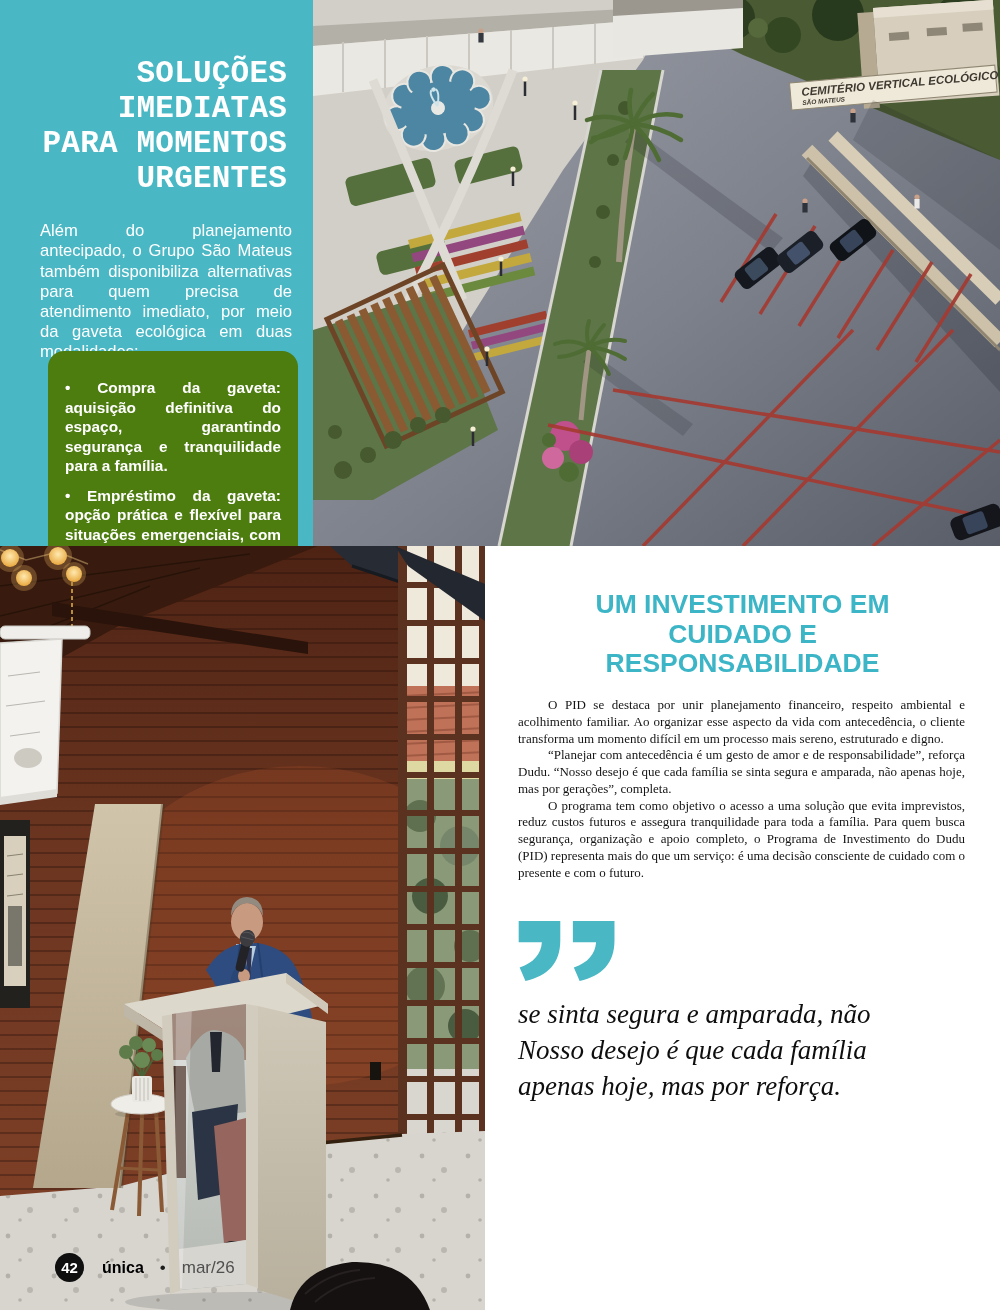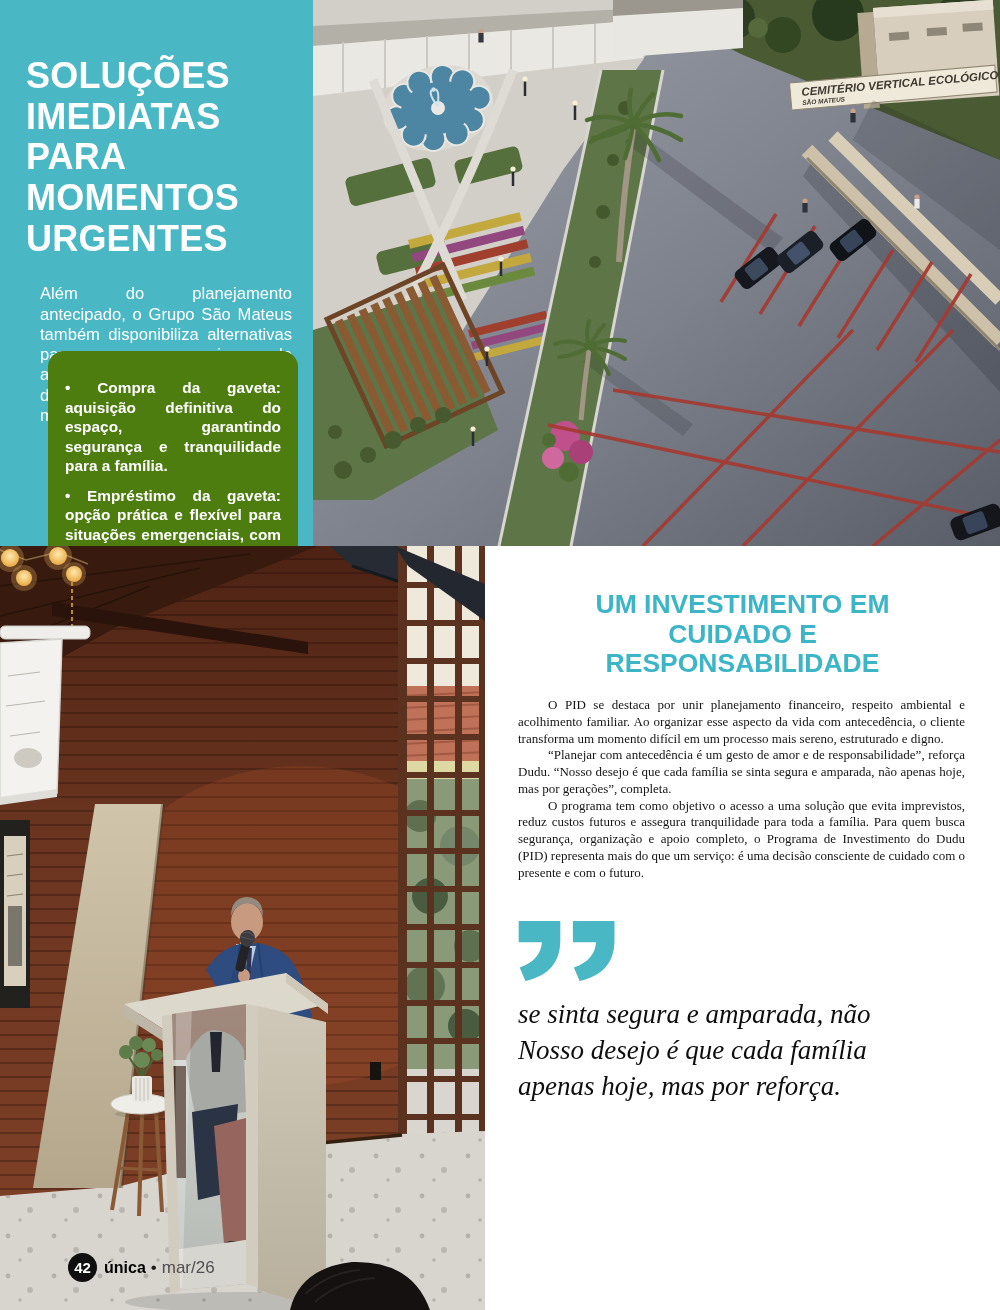--- a/index.html
+++ b/index.html
@@ -1,22 +1,22 @@
 <!DOCTYPE html>
 <html><head>
 <meta charset="utf-8">
 <style>
   html,body{margin:0;padding:0;background:#ffffff;}
   .page{position:relative;width:1000px;height:1310px;background:#ffffff;overflow:hidden;
         font-family:"Liberation Sans",sans-serif;}
 
   
   .teal-panel{position:absolute;left:0;top:0;width:313px;height:546px;background:#4ab7c4;color:#fff;}
-  .teal-panel h1{margin:56px 26px 0;font-size:36px;line-height:1.13;text-align:left;
-                 font-weight:bold;letter-spacing:.2px;}
+  .teal-panel h1{margin:56px 26px 0;font-size:31px;line-height:1.13;text-align:right;
+                 font-weight:bold;letter-spacing:.2px;font-family:Liberation Mono, monospace;}
   .teal-panel .intro{margin:25px 21px 0 40px;font-size:16.6px;line-height:1.22;text-align:justify;}
   .bullets-box{position:absolute;left:48px;top:351px;width:250px;box-sizing:border-box;
                background:#4d7c0f;border-radius:16px;padding:27px 17px;}
   .bullet{margin:0 0 10px;font-size:15.4px;line-height:1.27;font-weight:bold;text-align:justify;}
   .bullet:last-child{margin:0;}
 
   
   figure{margin:0;padding:0;}
   .render{position:absolute;left:313px;top:0;width:687px;height:546px;}
   .photo{position:absolute;left:0;top:546px;width:485px;height:764px;}
@@ -27,21 +27,21 @@
   .article h2{margin:44px auto 11px;width:306px;text-align:center;font-size:26.5px;line-height:1.12;
               color:#3cb5c7;font-weight:bold;}
   .article .body{margin:18px 35px 0 33px;}
   .article .body p{margin:0;font-family:"Liberation Serif",serif;font-size:13px;line-height:1.29;
               text-align:justify;text-indent:30px;color:#141414;}
   .quote-icon{margin:40px 0 0 33px;width:102px;height:60px;}
   .quote{margin:16px 30px 0 33px;font-family:"Liberation Serif",serif;font-style:italic;
          font-size:27px;line-height:1.33;color:#0e0e0e;}
 
   
-  .pagefoot{position:absolute;left:68px;top:1253px;display:flex;align-items:center;gap:7px;z-index:5;justify-content:center;}
+  .pagefoot{position:absolute;left:55px;top:1253px;display:flex;align-items:center;gap:18px;z-index:5;justify-content:center;}
   .pagenum{width:29px;height:29px;border-radius:50%;background:#0f0f0f;color:#fff;font-weight:bold;
            font-size:15px;display:flex;align-items:center;justify-content:center;}
   .mag{font-size:16px;font-weight:bold;color:#000000;}
   .dot{color:#1d1d1d;font-size:17px;margin:0 -2px;}
   .issue{font-size:17px;color:#4f4f4f;}
 </style>
 </head>
 <body>
 
 <div class="page">

